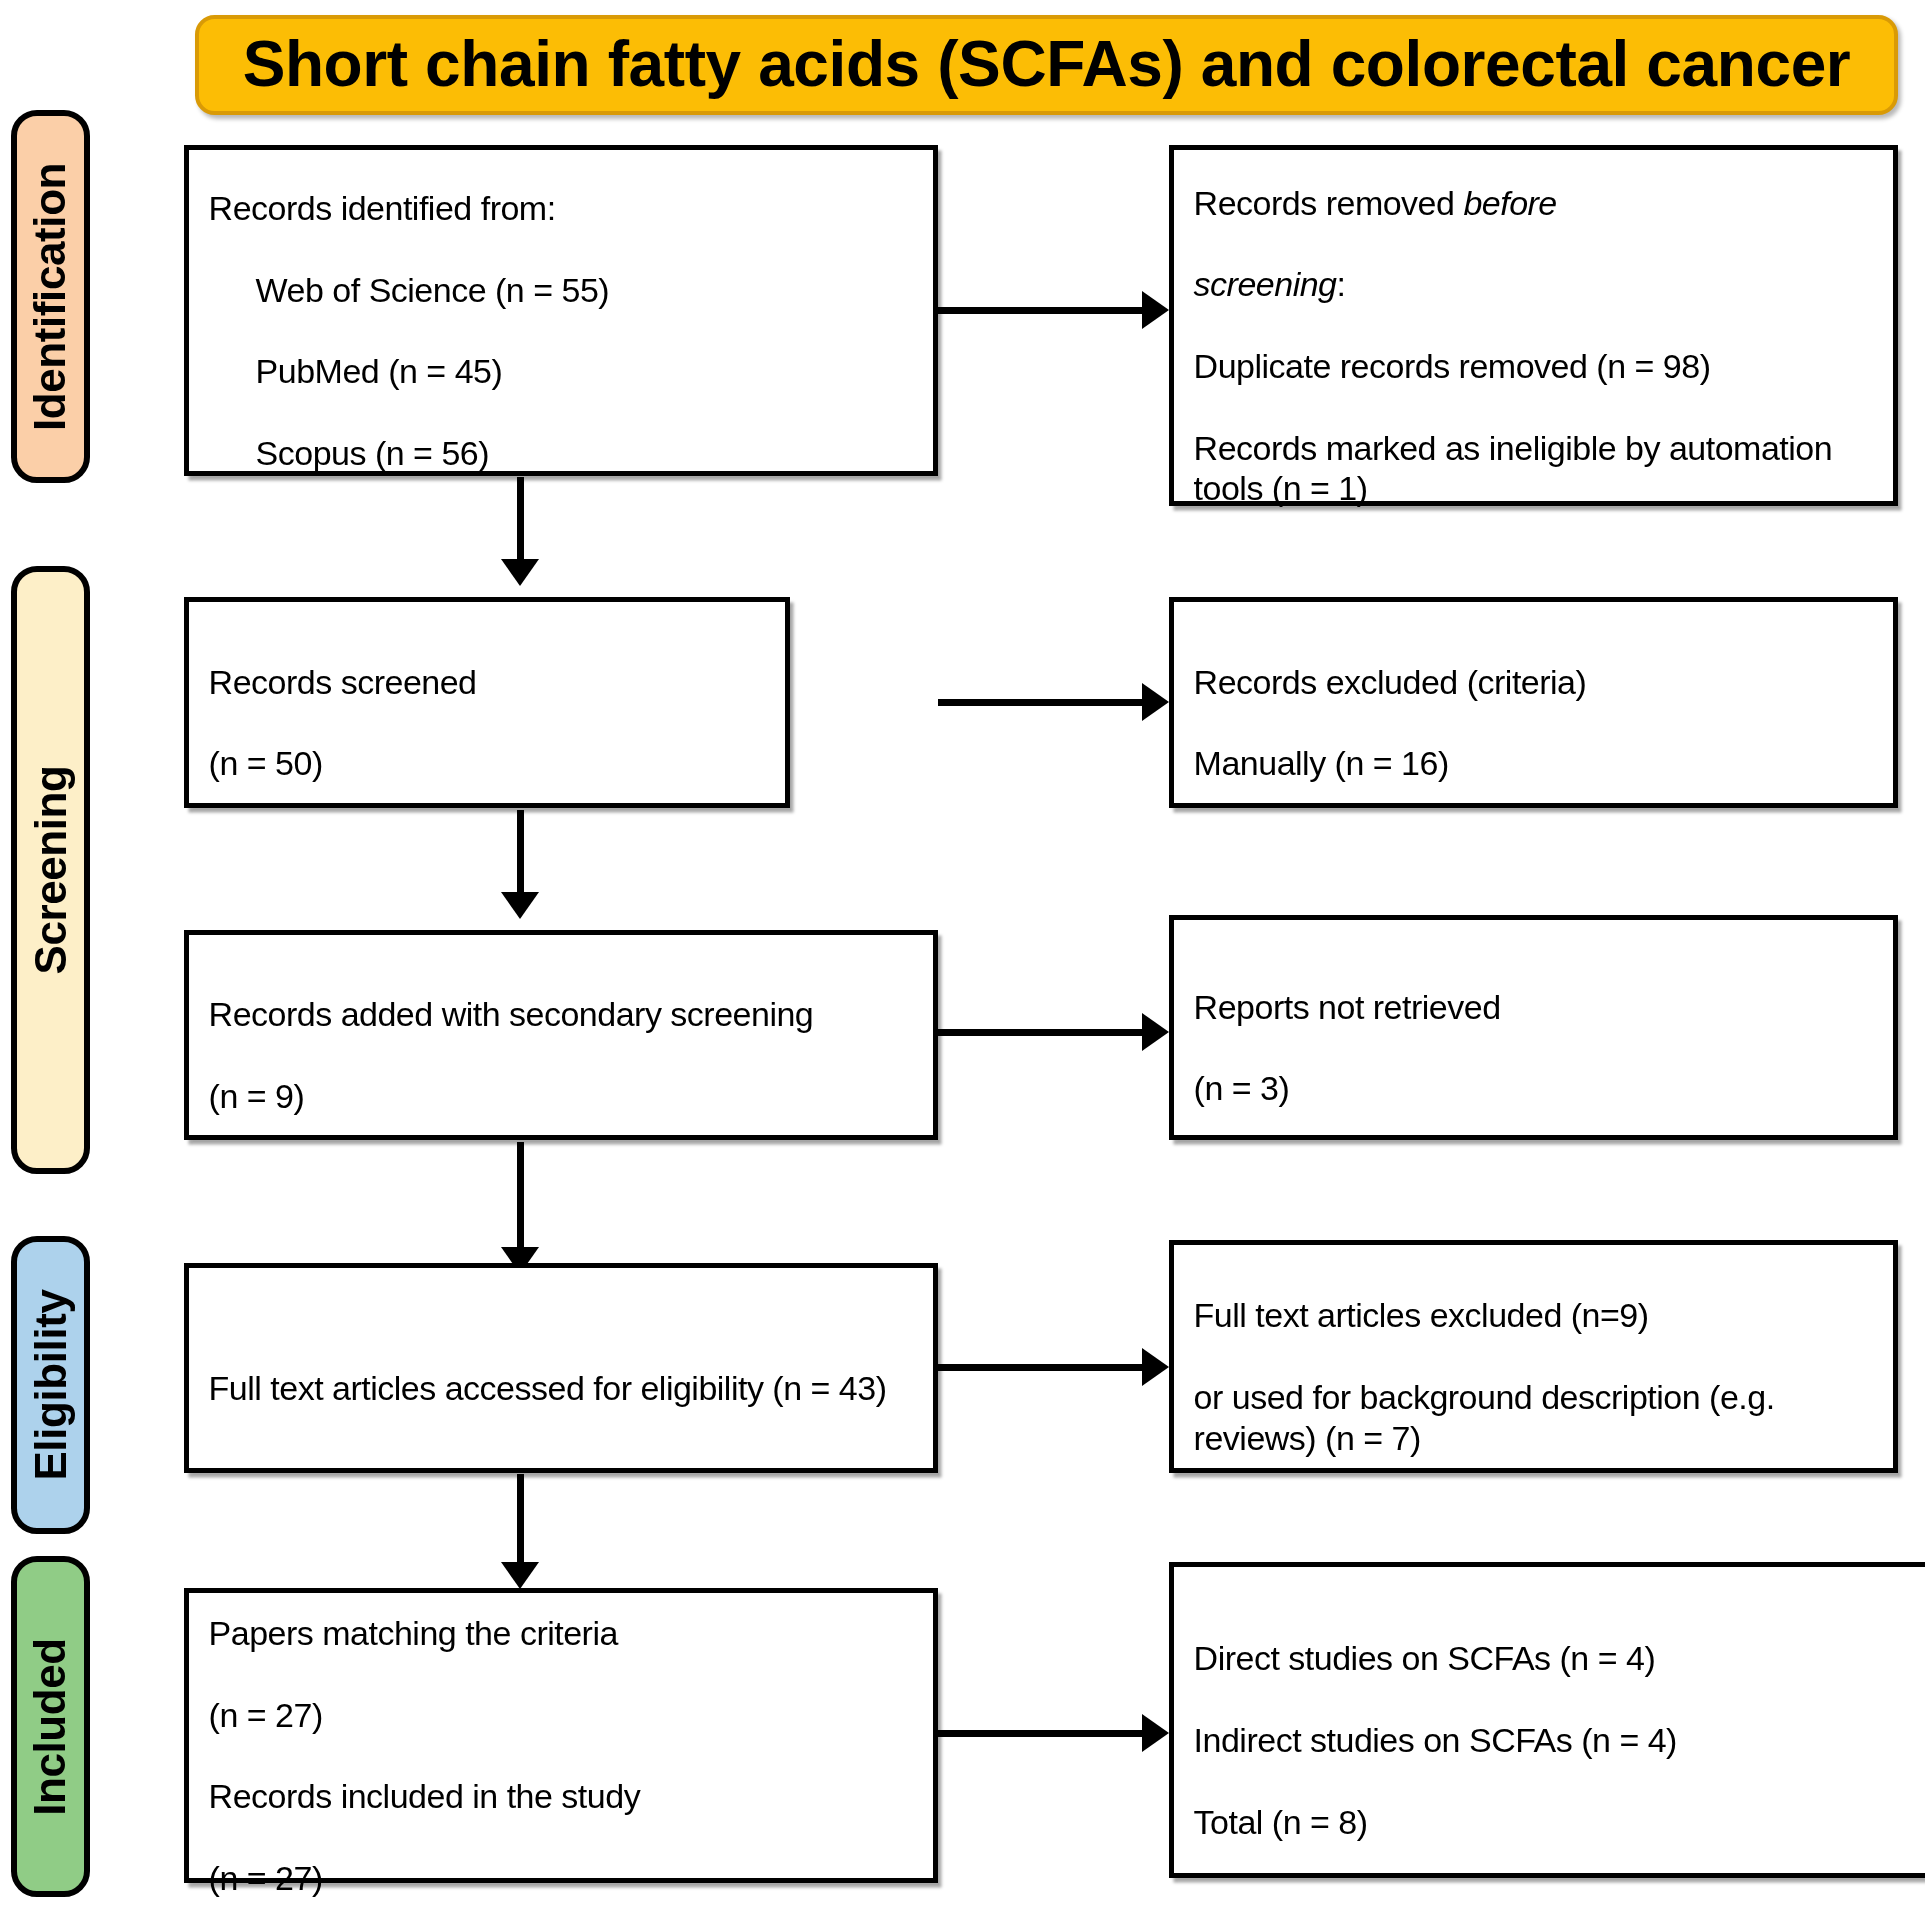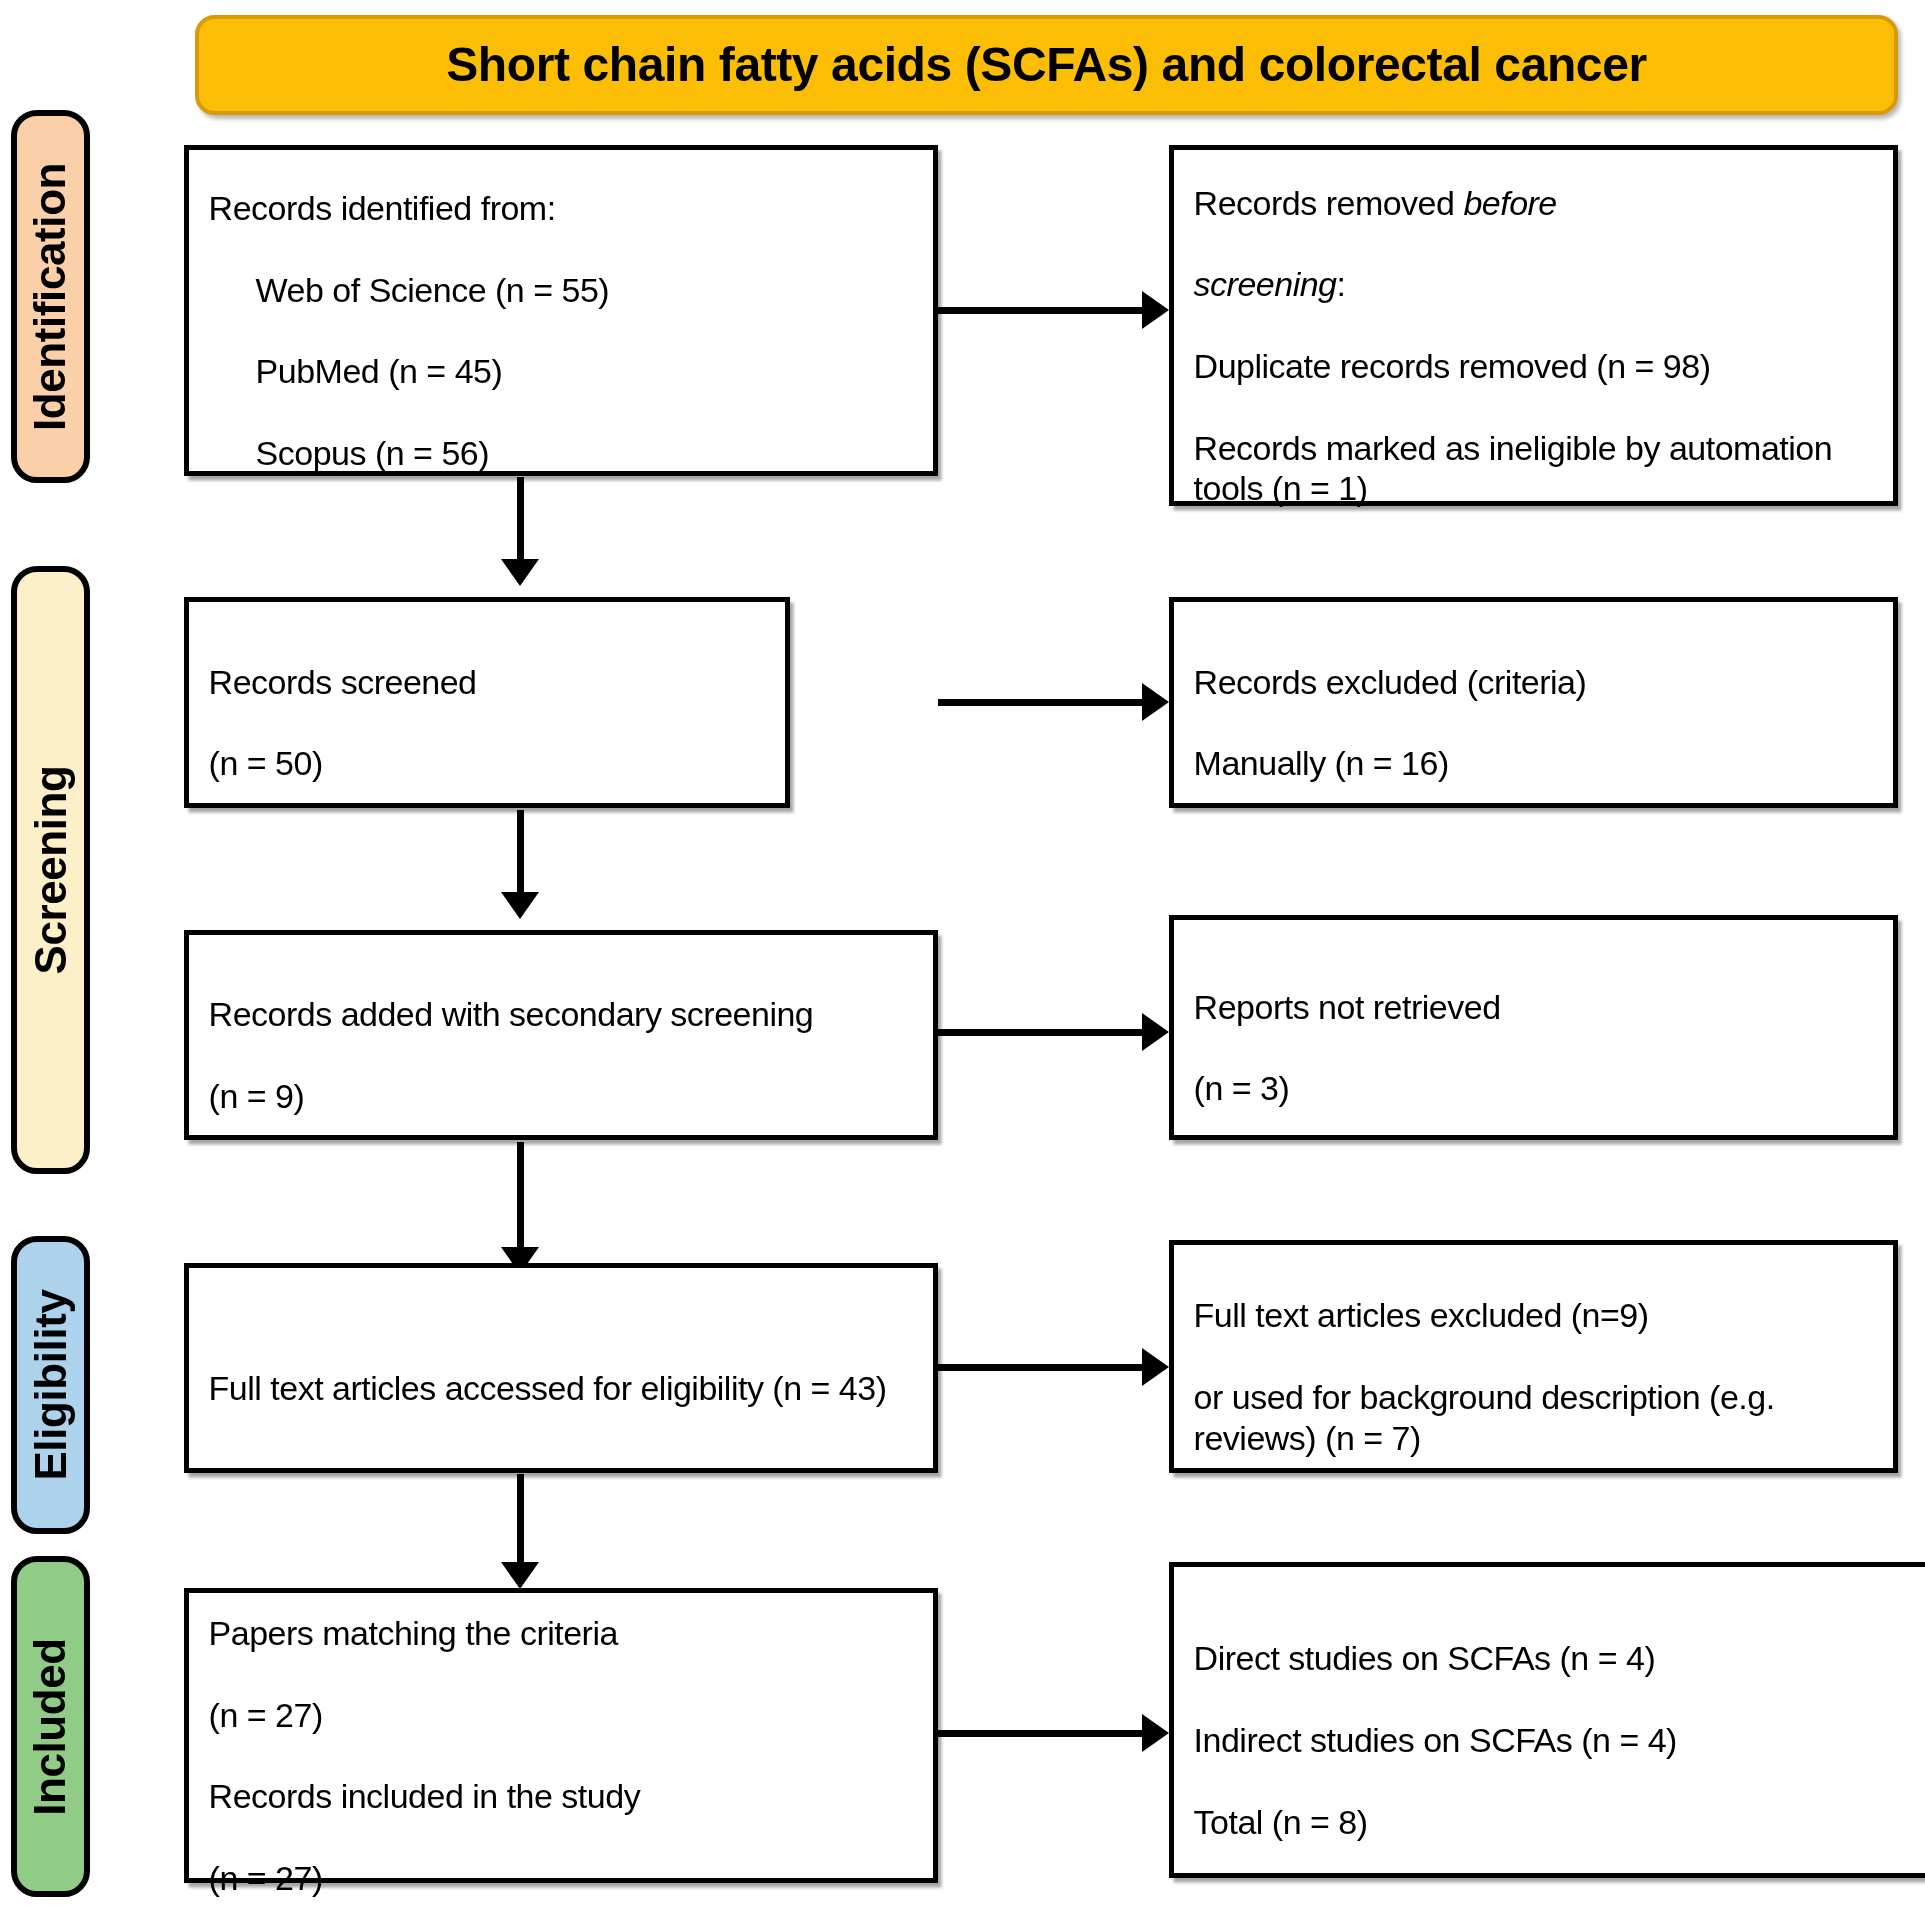--- a/index.html
+++ b/index.html
@@ -28,21 +28,21 @@
     background: #FCBD05;
     border: 4.5px solid #D99A06;
     border-radius: 19.6px;
     box-sizing: border-box;
     display: flex;
     align-items: center;
     justify-content: center;
     box-shadow: 3px 3.8px 4.5px rgba(0,0,0,0.28);
   }
   .title-text {
-    font-size: 48px;
+    font-size: 64px;
     font-weight: bold;
     color: #000000;
     letter-spacing: -0.4px;
     text-align: center;
     line-height: 1.05;
   }
 
   
   .stage {
     position: absolute;

